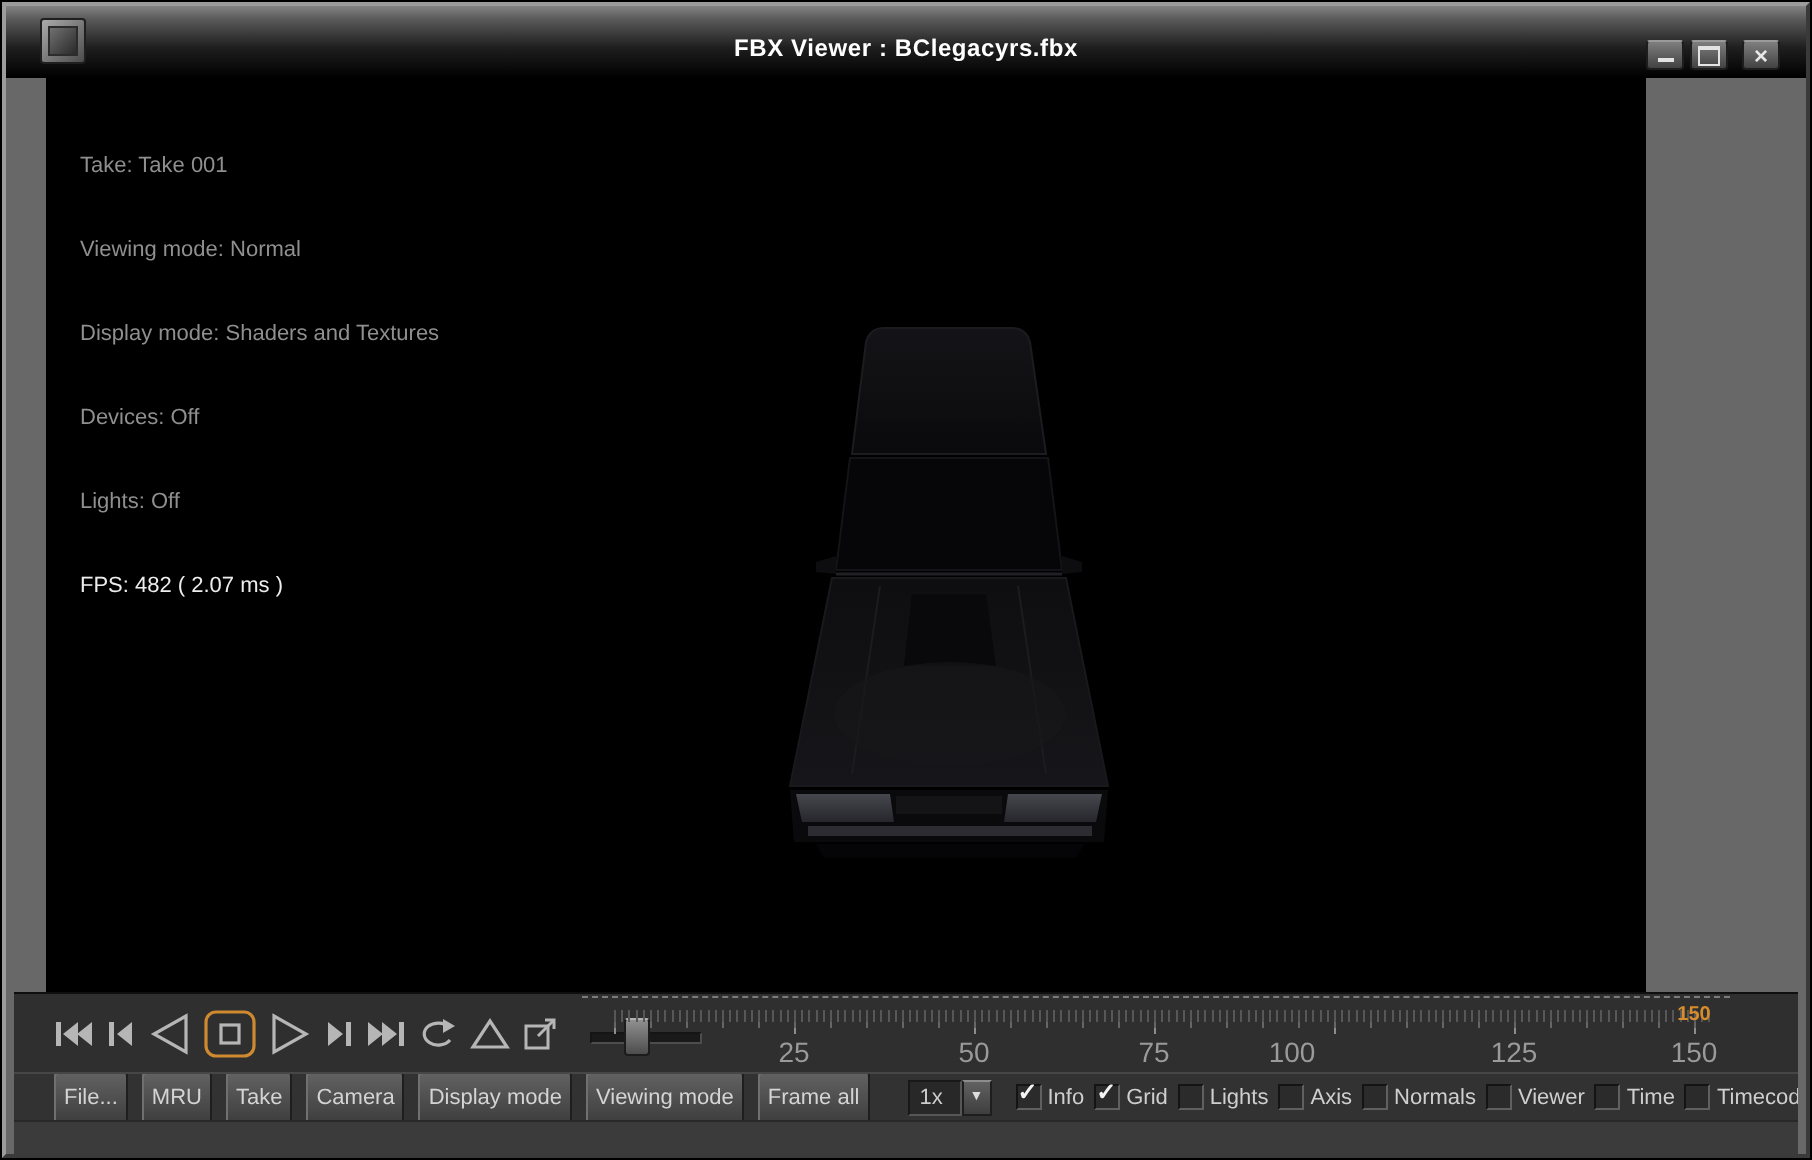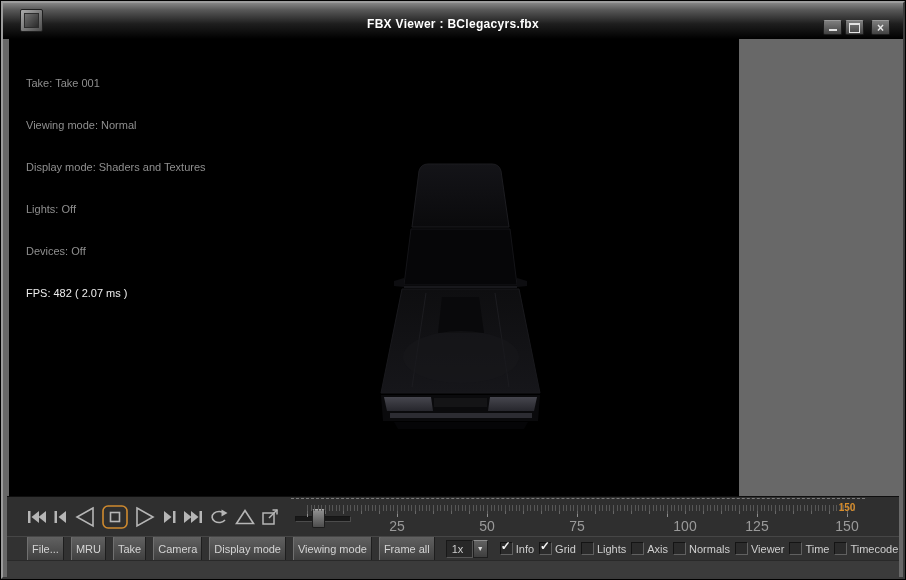--- a/index.html
+++ b/index.html
@@ -23,21 +23,21 @@
   .winbtns{position:absolute;right:13px;top:17px;display:flex;gap:3px;align-items:center}
   .winbtn{width:19px;height:15px;border-radius:2px;position:relative;
     background:linear-gradient(#7e7e7e,#424242);border:1px solid #1d1d1d;border-top-color:#9a9a9a;
     display:flex;align-items:center;justify-content:center;color:#e3e3e3;padding:0;cursor:default}
   .winbtn.close{margin-left:4px}
   .glyph-min{position:absolute;left:5px;bottom:3px;width:8px;height:2px;background:#e3e3e3}
   .glyph-max{width:9px;height:7px;border:1px solid #e3e3e3;border-top-width:2px}
   .glyph-close{font-size:12px;font-weight:bold;line-height:1;color:#e8e8e8}
 
   
-  .viewport{position:absolute;left:9px;top:39px;width:730px;height:457px;background:#000;overflow:hidden}
+  .viewport{position:absolute;left:23px;top:39px;width:800px;height:457px;background:#000;overflow:hidden}
   .hud{position:absolute;left:17px;top:9px;font-size:11px;line-height:14px;white-space:pre}
   .hud .dim{color:#8f8f8f}
   .hud .hl{color:#ffffff}
   .hud .bright{color:#ededed}
   .car{position:absolute;left:325px;top:96px}
 
   
   .transportbar{position:absolute;left:7px;top:496px;width:892px;height:40px;background:#2f2f2f;border-top:1px solid #0f0f0f;box-sizing:border-box}
   .transport{position:absolute;left:20px;top:7px;height:26px;display:flex;align-items:center;gap:6px}
   .tbtn{background:none;border:0;padding:0;margin:0;display:flex;align-items:center;justify-content:center;cursor:default}
@@ -59,21 +59,21 @@
   .t-current{position:absolute;left:524px;top:-3px;width:32px;text-align:center;font-size:10px;font-weight:bold;color:#d78d2c}
 
   
   .buttonbar{position:absolute;left:7px;top:536px;width:892px;height:24px;background:#323232;
     border-top:1px solid #464646;box-sizing:border-box;display:flex;align-items:center;
     padding-left:20px;overflow:hidden}
   .btn{height:18px;padding:12px 4px;margin-right:7px;border-radius:2px;
     background:linear-gradient(#616161,#3e3e3e);
     border:1px solid #1e1e1e;border-top-color:#8d8d8d;border-left-color:#707070;
     color:#d4d4d4;font-size:11px;display:flex;align-items:center;white-space:nowrap;cursor:default}
-  .speed{display:flex;margin-left:4px}
+  .speed{display:flex;margin-left:12px}
   .speed .val{height:18px;width:27px;box-sizing:border-box;background:#282828;
     border:1px solid #181818;border-bottom-color:#565656;border-right-color:#565656;
     color:#cccccc;font-size:11px;display:flex;align-items:center;padding-left:5px}
   .speed .arrow{width:15px;height:18px;box-sizing:border-box;
     background:linear-gradient(#616161,#3e3e3e);border:1px solid #1e1e1e;border-top-color:#8d8d8d;
     color:#dddddd;font-size:7px;display:flex;align-items:center;justify-content:center;padding:0}
   .checks{display:flex;align-items:center;gap:5px;margin-left:12px}
   .cb{display:flex;align-items:center;gap:3px;color:#cfcfcf;font-size:11px;white-space:nowrap;cursor:default}
   .cbbox{width:11px;height:11px;position:relative;background:#2b2b2b;
     border:1px solid #141414;border-bottom-color:#606060;border-right-color:#606060}
@@ -140,22 +140,22 @@
       <path d="M156,262 L203,262 L200,276 L154,276 Z" fill="url(#headG)"></path>
       <rect x="100" y="263" width="53" height="9" fill="#141416"></rect>
       <rect x="56" y="278" width="142" height="5" fill="#2c2c32"></rect>
       <path d="M60,287 L194,287 L190,294 L64,294 Z" fill="#050507"></path>
     </svg>
 
     <div class="hud">
       <div class="dim">Take: Take 001</div>
       <div class="dim">Viewing mode: Normal</div>
       <div class="dim">Display mode: Shaders and Textures</div>
+      <div class="dim">Devices: Off</div>
       <div class="dim">Lights: Off</div>
-      <div class="dim">Devices: Off</div>
       <div class="bright">FPS: 482 ( 2.07 ms )</div>
     </div>
   </div>
 
   <div class="transportbar">
     <div class="transport">
       <button class="tbtn">
         <svg width="20" height="16" viewBox="0 0 20 16" fill="#b6b6b6">
             <rect x="1" y="2" width="2.5" height="12"></rect>
             <polygon points="12,2 4.5,8 12,14"></polygon>
@@ -224,21 +224,21 @@
 
     <div class="dash"></div>
 
     <div class="ruler">
       <div class="t-major"></div>
       <div class="t-mid"></div>
       <div class="t-minor"></div>
       <div class="t-label" style="left:75px">25</div>
       <div class="t-label" style="left:165px">50</div>
       <div class="t-label" style="left:255px">75</div>
-      <div class="t-label" style="left:363px">100</div>
+      <div class="t-label" style="left:324px">100</div>
       <div class="t-label" style="left:435px">125</div>
       <div class="t-label" style="left:525px">150</div>
       <div class="t-current">150</div>
     </div>
   </div>
 
   <div class="buttonbar">
     <button class="btn">File...</button>
     <button class="btn">MRU</button>
     <button class="btn">Take</button>

